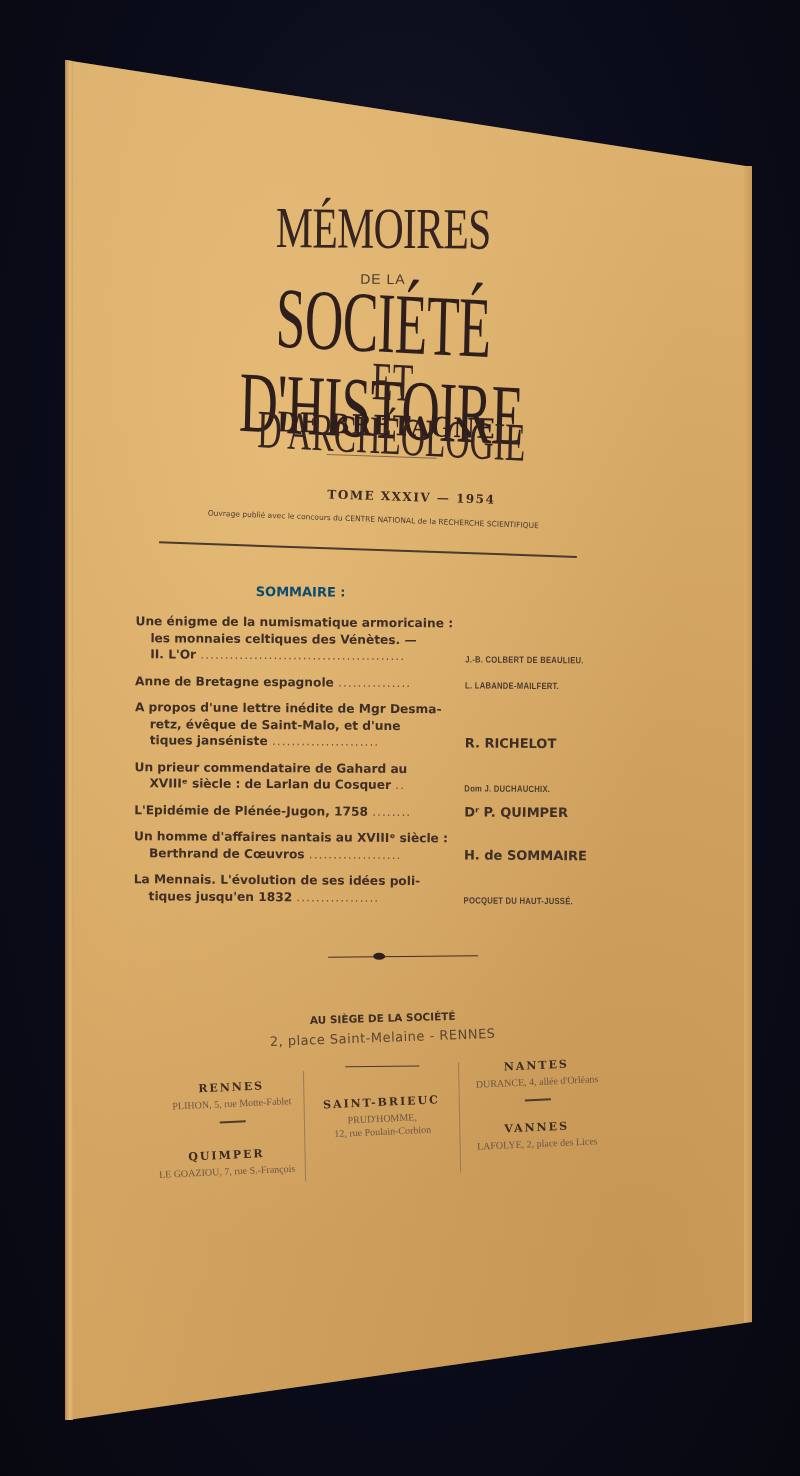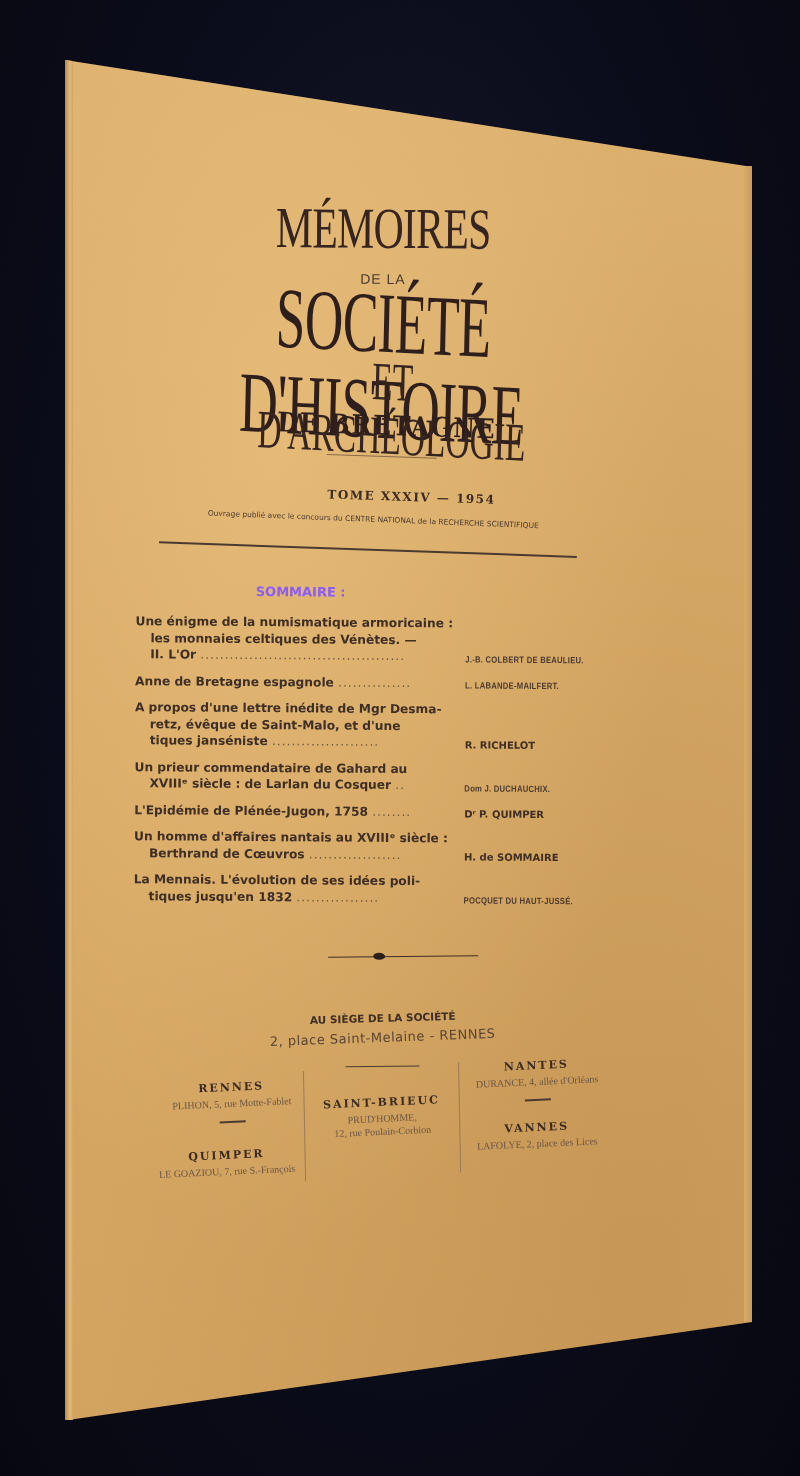--- a/index.html
+++ b/index.html
@@ -67,34 +67,34 @@
       position: absolute; left: 152px; top: 515px; width: 440px; text-align: center;
       font-family: "DejaVu Sans", sans-serif; font-size: 7.5px; color: #4a3a30; white-space: nowrap;
       transform: rotate(1.8deg);
     }
     .rule-long {
       position: absolute; left: 158px; top: 543px; width: 418px; height: 1.5px; background: #4a3a30;
       transform: rotate(1.6deg); transform-origin: left center;
     }
     .sommaire-title {
       position: absolute; left: 255px; top: 585px;
-      font-family: "DejaVu Sans", sans-serif; font-weight: bold; font-size: 13px; color: #8b5cf6;
+      font-family: "DejaVu Sans", sans-serif; font-weight: bold; font-size: 13px; color: #0c4a6e;
     }
     .toc { position: absolute; left: 135px; top: 615px; width: 480px; }
     .entry { position: relative; margin-bottom: 10px; }
     .entry .title {
       width: 320px; font-family: "DejaVu Sans", sans-serif; font-weight: bold; font-size: 12.2px;
       line-height: 16.5px; color: #3e2e25; text-align: justify;
     }
     .entry .title .l { display: block; }
     .entry .title .indent { padding-left: 15px; }
     .entry .title .dots { letter-spacing: 1px; font-weight: normal; color: #6b5540; }
     .entry .author {
       position: absolute; left: 330px; bottom: 1px; white-space: nowrap;
-      font-family: "DejaVu Sans", sans-serif; font-weight: bold; font-size: 10px; color: #3e2e25;
+      font-family: "DejaVu Sans", sans-serif; font-weight: bold; font-size: 13px; color: #3e2e25;
     }
     .entry .author.small {
       font-family: "Liberation Sans Narrow", "Liberation Sans", sans-serif; font-size: 9px;
       letter-spacing: 0.3px; transform: scaleX(0.85); transform-origin: left center; color: #4a3a30;
     }
     .ornament {
       position: absolute; left: 330px; top: 952px; width: 150px; height: 10px;
     }
     .ornament .line { position: absolute; left: 0; top: 4px; width: 150px; height: 1.2px; background: #3e2e25; transform: rotate(-1deg); }
     .ornament .diamond { position: absolute; left: 45px; top: 1px; width: 12px; height: 7px; background: #2e1f1d; border-radius: 50%; }

